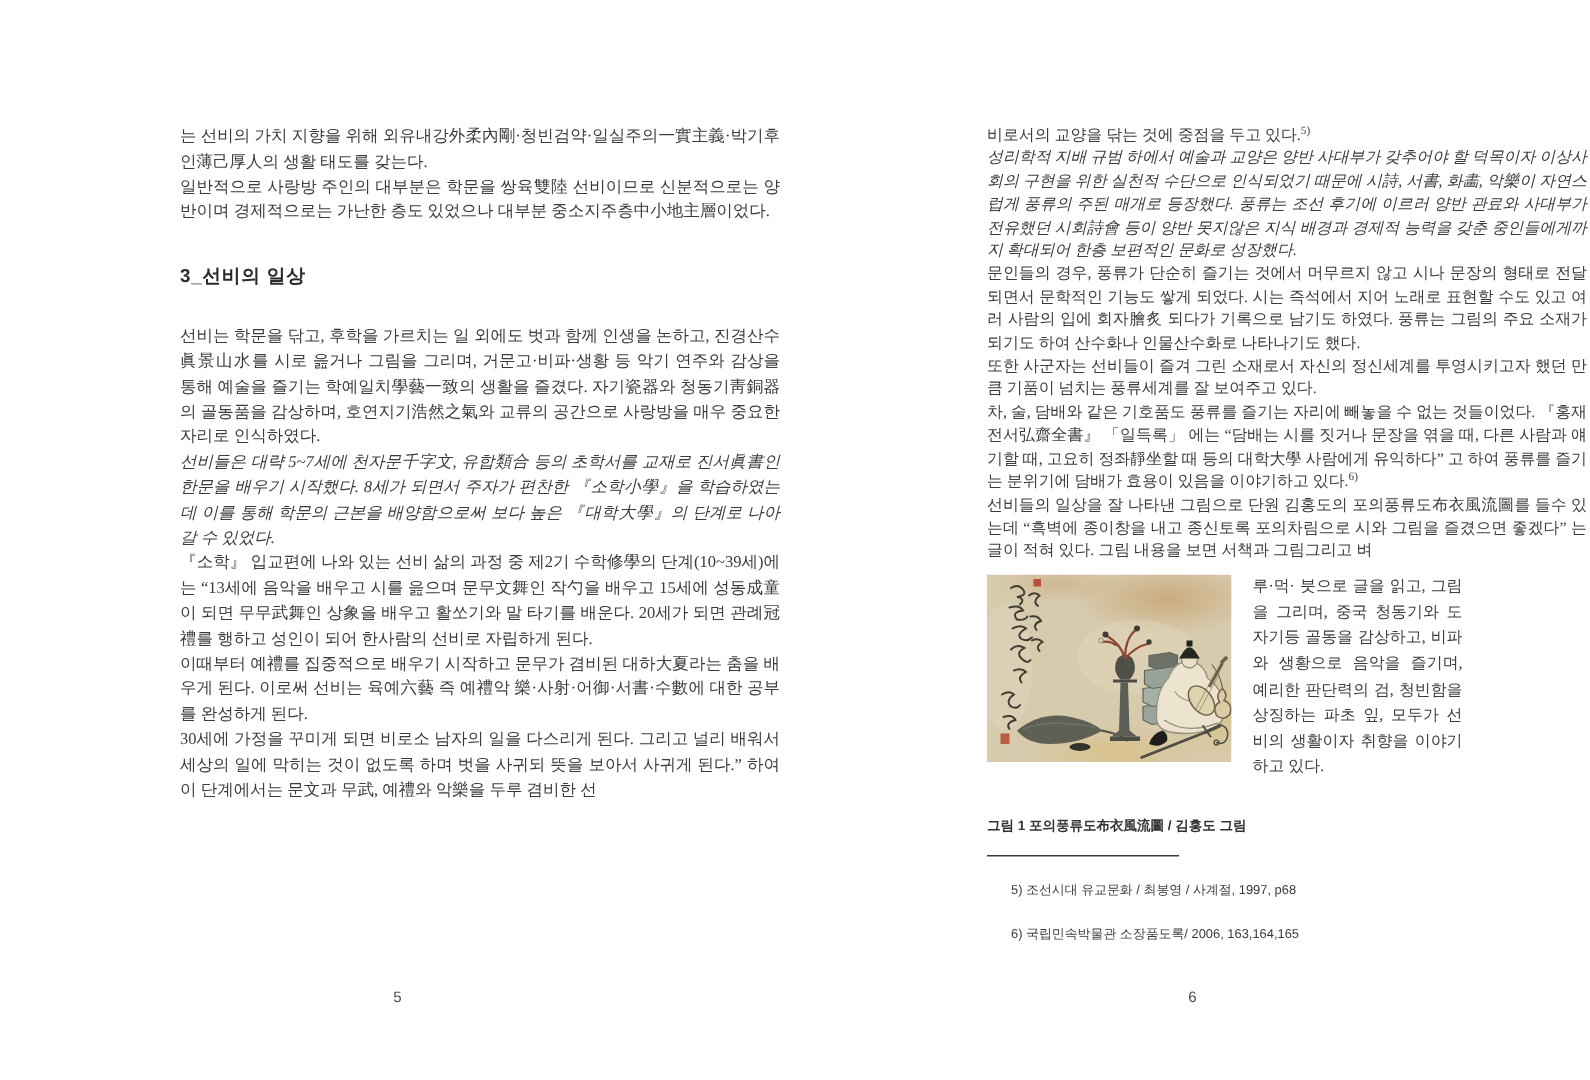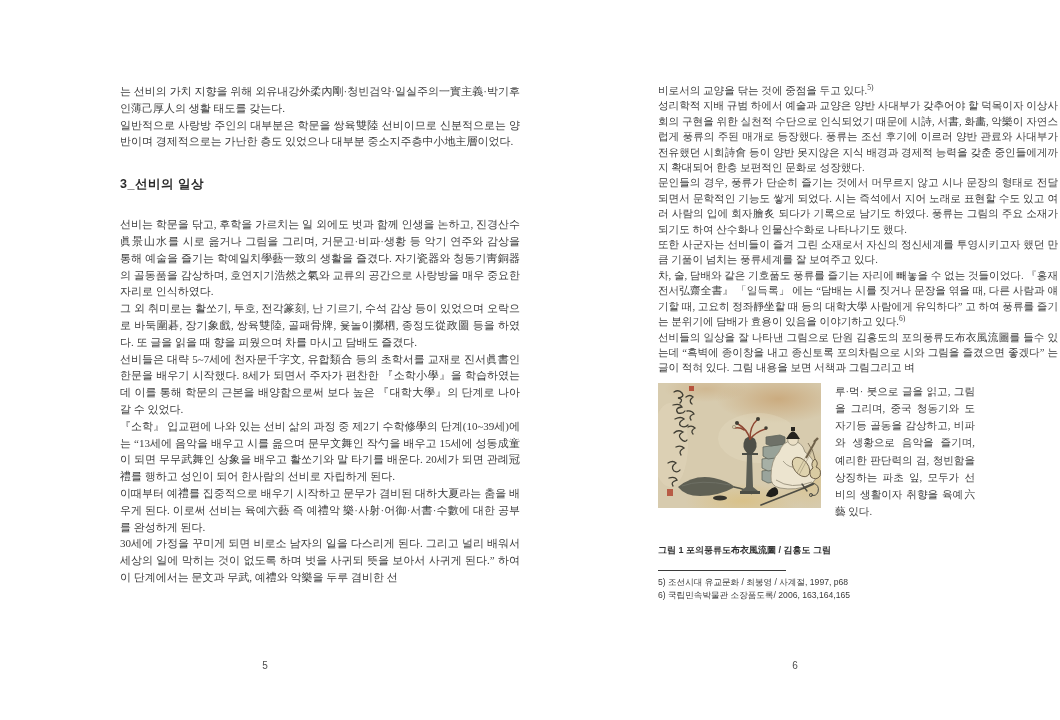--- a/index.html
+++ b/index.html
@@ -25,21 +25,21 @@
     margin: 0;
     font-size: 11px;
     line-height: 16.8px;
     text-align: justify;
     text-justify: inter-character;
     word-break: break-all;
     color: #3b3b3b;
   }
   .page-right p.body { line-height: 15.4px; font-size: 10.6px; }
 
-  .gap-before { margin-top: 17px; }
+  .gap-before { margin-top: 17px; font-style: italic; }
 
   h2.section-heading {
     margin: 26px 0 23px 0;
     font-family: "Liberation Sans", sans-serif;
     font-size: 12.5px;
     font-weight: bold;
     color: #2b2b2b;
     letter-spacing: 0.5px;
   }
 
@@ -74,21 +74,21 @@
   .footnote-rule {
     width: 128px; height: 0;
     border-top: 1.2px solid #3b3b3b;
     margin-bottom: 5px;
   }
   .footnote {
     font-family: "Liberation Sans", sans-serif;
     font-size: 8.6px;
     line-height: 12.5px;
     color: #3a3a3a;
-    margin: 0;
+    margin: 16px;
   }
 
   .page-number {
     position: absolute;
     top: 660px;
     left: 0; width: 530px;
     text-align: center;
     font-family: "Liberation Sans", sans-serif;
     font-size: 10px;
     color: #4c4c4c;
@@ -100,21 +100,20 @@
 <div id="spread">
 
   <div class="page page-left">
     <div class="content">
       <p class="body">는 선비의 가치 지향을 위해 외유내강外柔內剛·청빈검약·일실주의一實主義·박기후인薄己厚人의 생활 태도를 갖는다.</p>
       <p class="body">일반적으로 사랑방 주인의 대부분은 학문을 쌍육雙陸 선비이므로 신분적으로는 양반이며 경제적으로는 가난한 층도 있었으나 대부분 중소지주층中小地主層이었다.</p>
 
       <h2 class="section-heading">3_선비의 일상</h2>
 
       <p class="body">선비는 학문을 닦고, 후학을 가르치는 일 외에도 벗과 함께 인생을 논하고, 진경산수眞景山水를 시로 읊거나 그림을 그리며, 거문고·비파·생황 등 악기 연주와 감상을 통해 예술을 즐기는 학예일치學藝一致의 생활을 즐겼다. 자기瓷器와 청동기靑銅器의 골동품을 감상하며, 호연지기浩然之氣와 교류의 공간으로 사랑방을 매우 중요한 자리로 인식하였다.</p>
-      <p class="body">그 외 취미로는 활쏘기, 투호, 전각篆刻, 난 기르기, 수석 감상 등이 있었으며 오락으로 바둑圍碁, 장기象戲, 쌍육雙陸, 골패骨牌, 윷놀이擲柶, 종정도從政圖 등을 하였다. 또 글을 읽을 때 향을 피웠으며 차를 마시고 담배도 즐겼다.</p>
 
       <p class="body gap-before">선비들은 대략 5~7세에 천자문千字文, 유합類合 등의 초학서를 교재로 진서眞書인 한문을 배우기 시작했다. 8세가 되면서 주자가 편찬한 『소학小學』을 학습하였는데 이를 통해 학문의 근본을 배양함으로써 보다 높은 『대학大學』의 단계로 나아갈 수 있었다.</p>
       <p class="body">『소학』 입교편에 나와 있는 선비 삶의 과정 중 제2기 수학修學의 단계(10~39세)에는 “13세에 음악을 배우고 시를 읊으며 문무文舞인 작勺을 배우고 15세에 성동成童이 되면 무무武舞인 상象을 배우고 활쏘기와 말 타기를 배운다. 20세가 되면 관례冠禮를 행하고 성인이 되어 한사람의 선비로 자립하게 된다.</p>
       <p class="body">이때부터 예禮를 집중적으로 배우기 시작하고 문무가 겸비된 대하大夏라는 춤을 배우게 된다. 이로써 선비는 육예六藝 즉 예禮악 樂·사射·어御·서書·수數에 대한 공부를 완성하게 된다.</p>
       <p class="body">30세에 가정을 꾸미게 되면 비로소 남자의 일을 다스리게 된다. 그리고 널리 배워서 세상의 일에 막히는 것이 없도록 하며 벗을 사귀되 뜻을 보아서 사귀게 된다.” 하여  이 단계에서는 문文과 무武, 예禮와 악樂을 두루 겸비한 선</p>
     </div>
     <div class="page-number">5</div>
   </div>
 
   <div class="page page-right">
@@ -216,21 +215,21 @@
               <path d="M155 100 q7 2 5 9 q-2 5 -7 3" stroke-width="1"></path>
               <circle cx="153" cy="112" r="1.6" stroke-width="0.9"></circle>
             </g>
 
             <g stroke="#6d5f48" stroke-width="1" fill="#d9cba2">
               <path d="M157 76 q4 4 1 8 q6 2 4 9 q-4 5 -9 1 q-3 -6 2 -9 q-3 -5 2 -9z"></path>
               <path d="M150 60 q6 8 7 16" fill="none" stroke-width="0.8"></path>
             </g>
           </svg>
 
-          <div class="fig-side">루·먹· 붓으로 글을 읽고, 그림을 그리며, 중국 청동기와 도자기등 골동을 감상하고, 비파와 생황으로 음악을 즐기며, 예리한 판단력의 검, 청빈함을 상징하는 파초 잎, 모두가 선비의 생활이자 취향을 육예六藝 있다.</div>
+          <div class="fig-side">루·먹· 붓으로 글을 읽고, 그림을 그리며, 중국 청동기와 도자기등 골동을 감상하고, 비파와 생황으로 음악을 즐기며, 예리한 판단력의 검, 청빈함을 상징하는 파초 잎, 모두가 선비의 생활이자 취향을 이야기하고 있다.</div>
         </div>
         <div class="fig-caption">그림 1 포의풍류도布衣風流圖 / 김홍도 그림</div>
       </div>
 
       <div class="footnotes">
         <div class="footnote-rule"></div>
         <p class="footnote">5) 조선시대 유교문화 / 최봉영 / 사계절, 1997, p68</p>
         <p class="footnote">6) 국립민속박물관 소장품도록/ 2006, 163,164,165</p>
       </div>
     </div>

